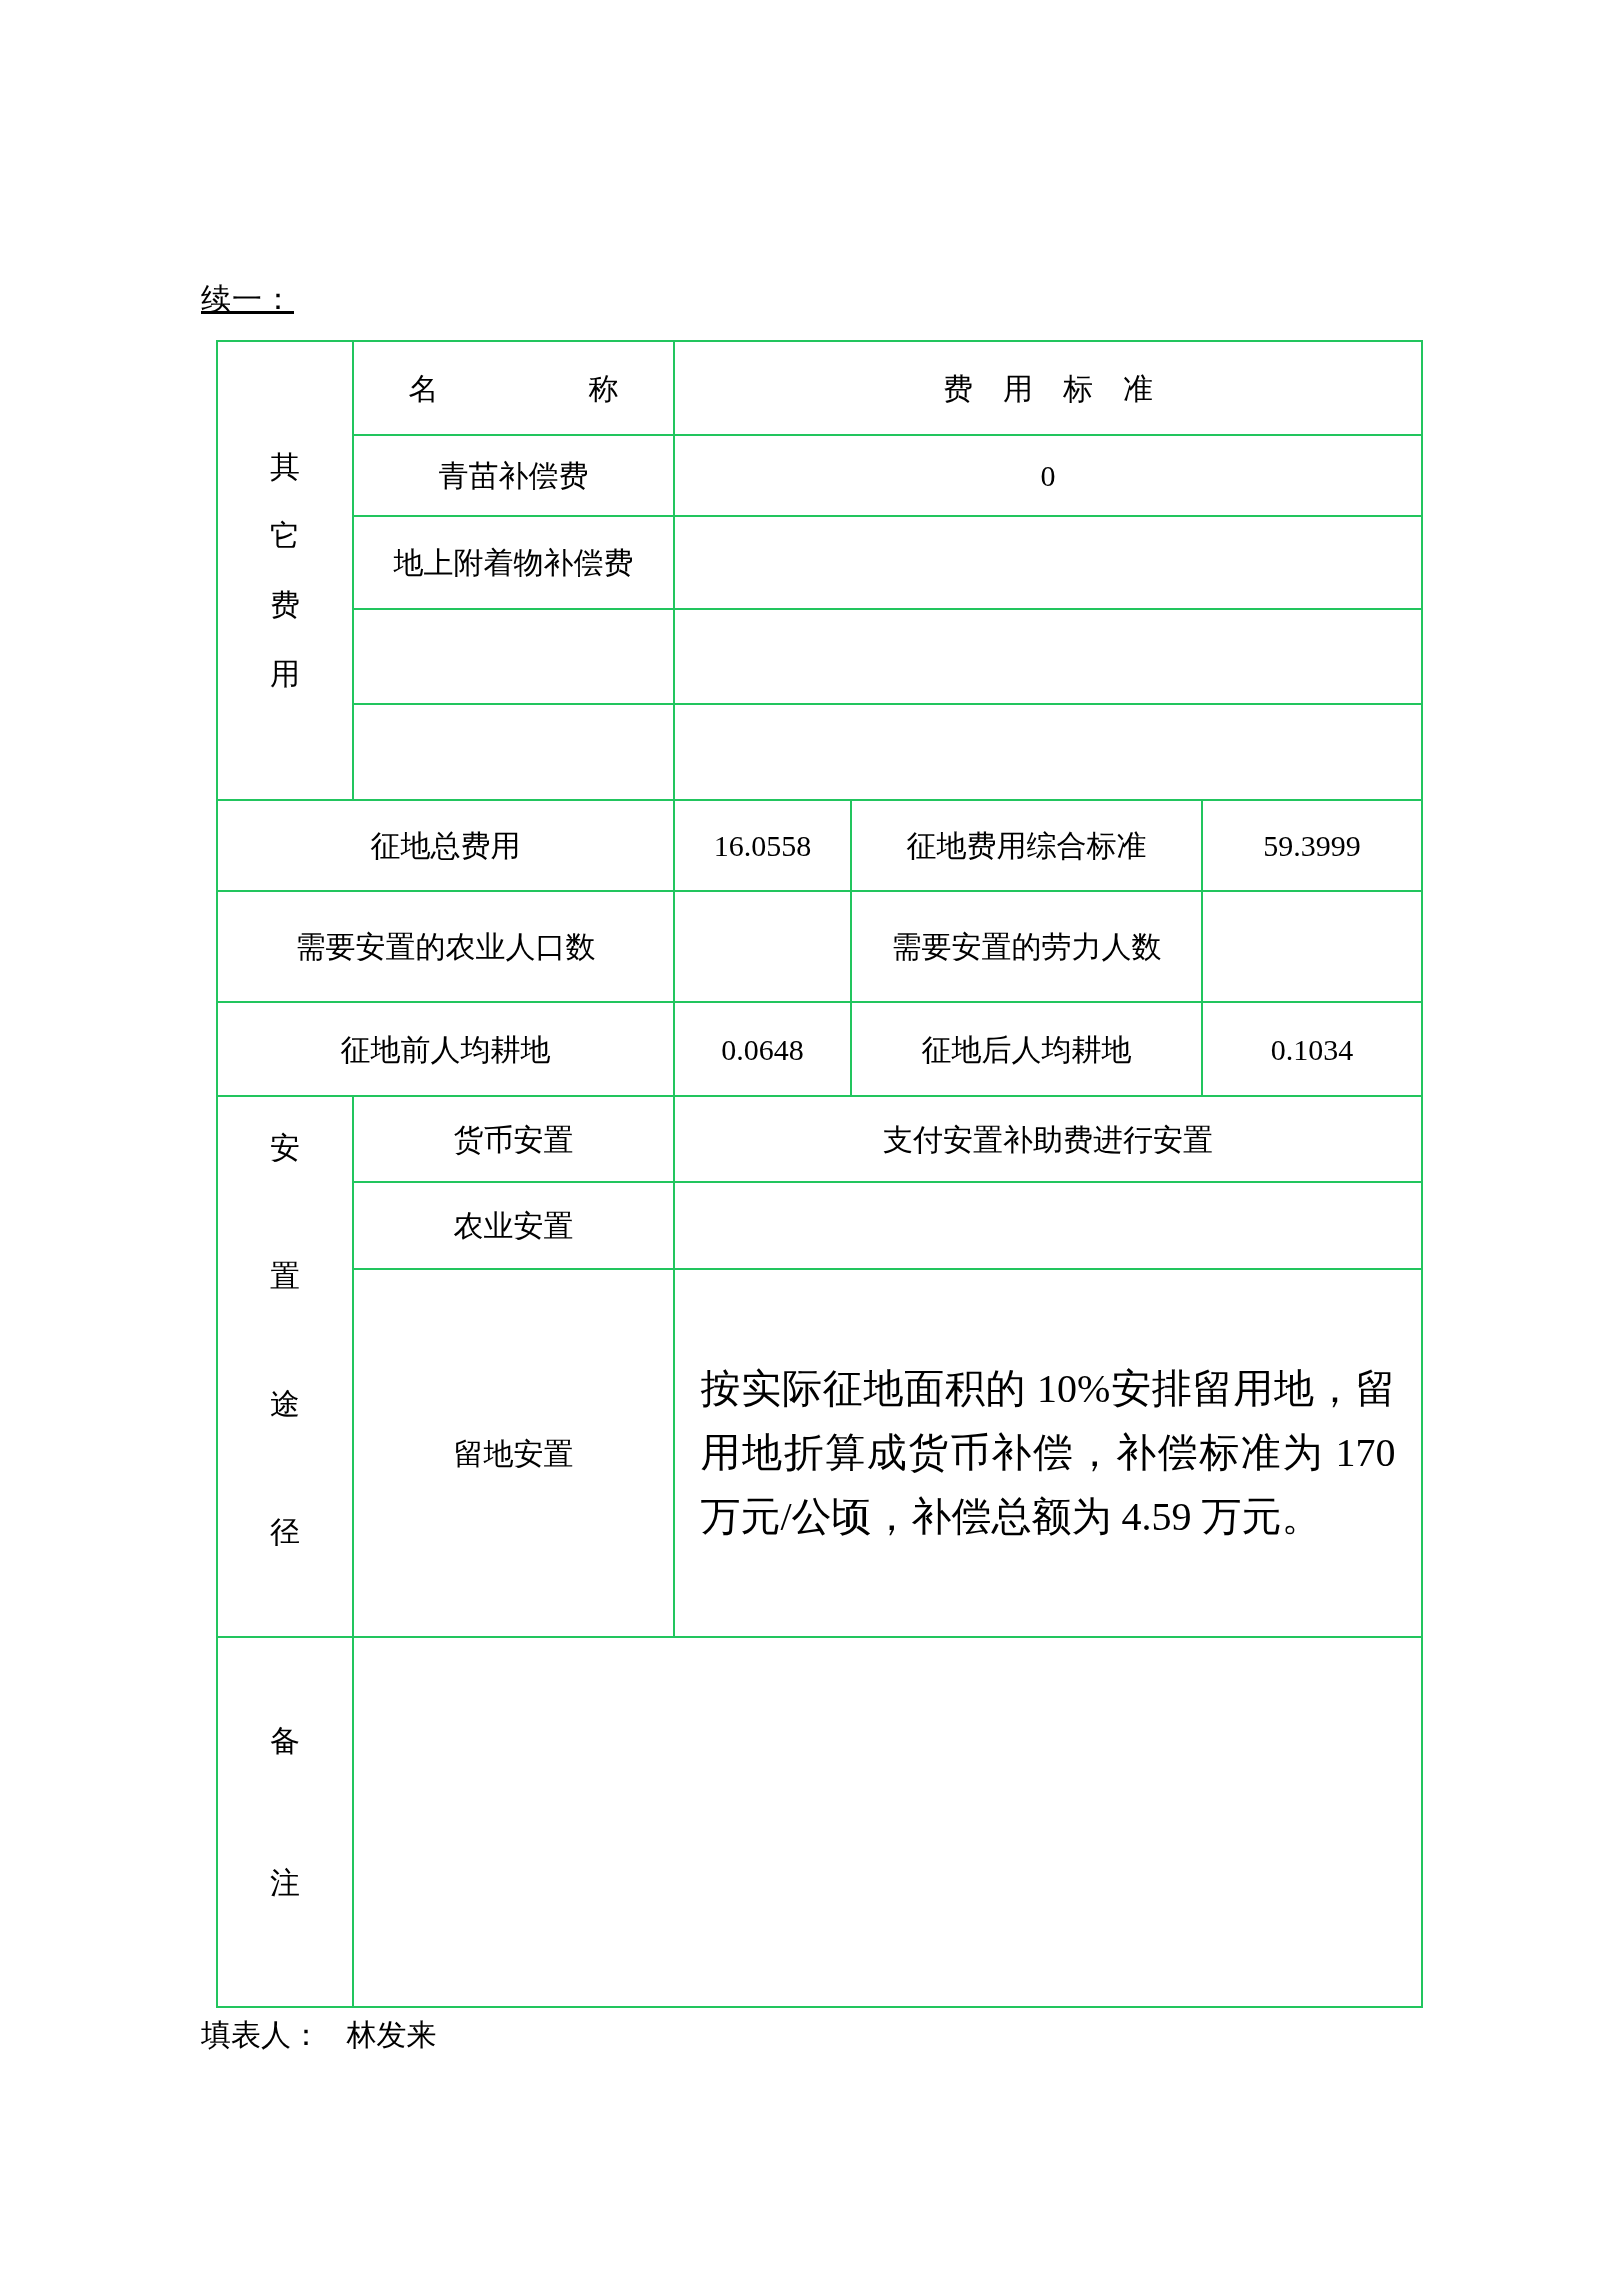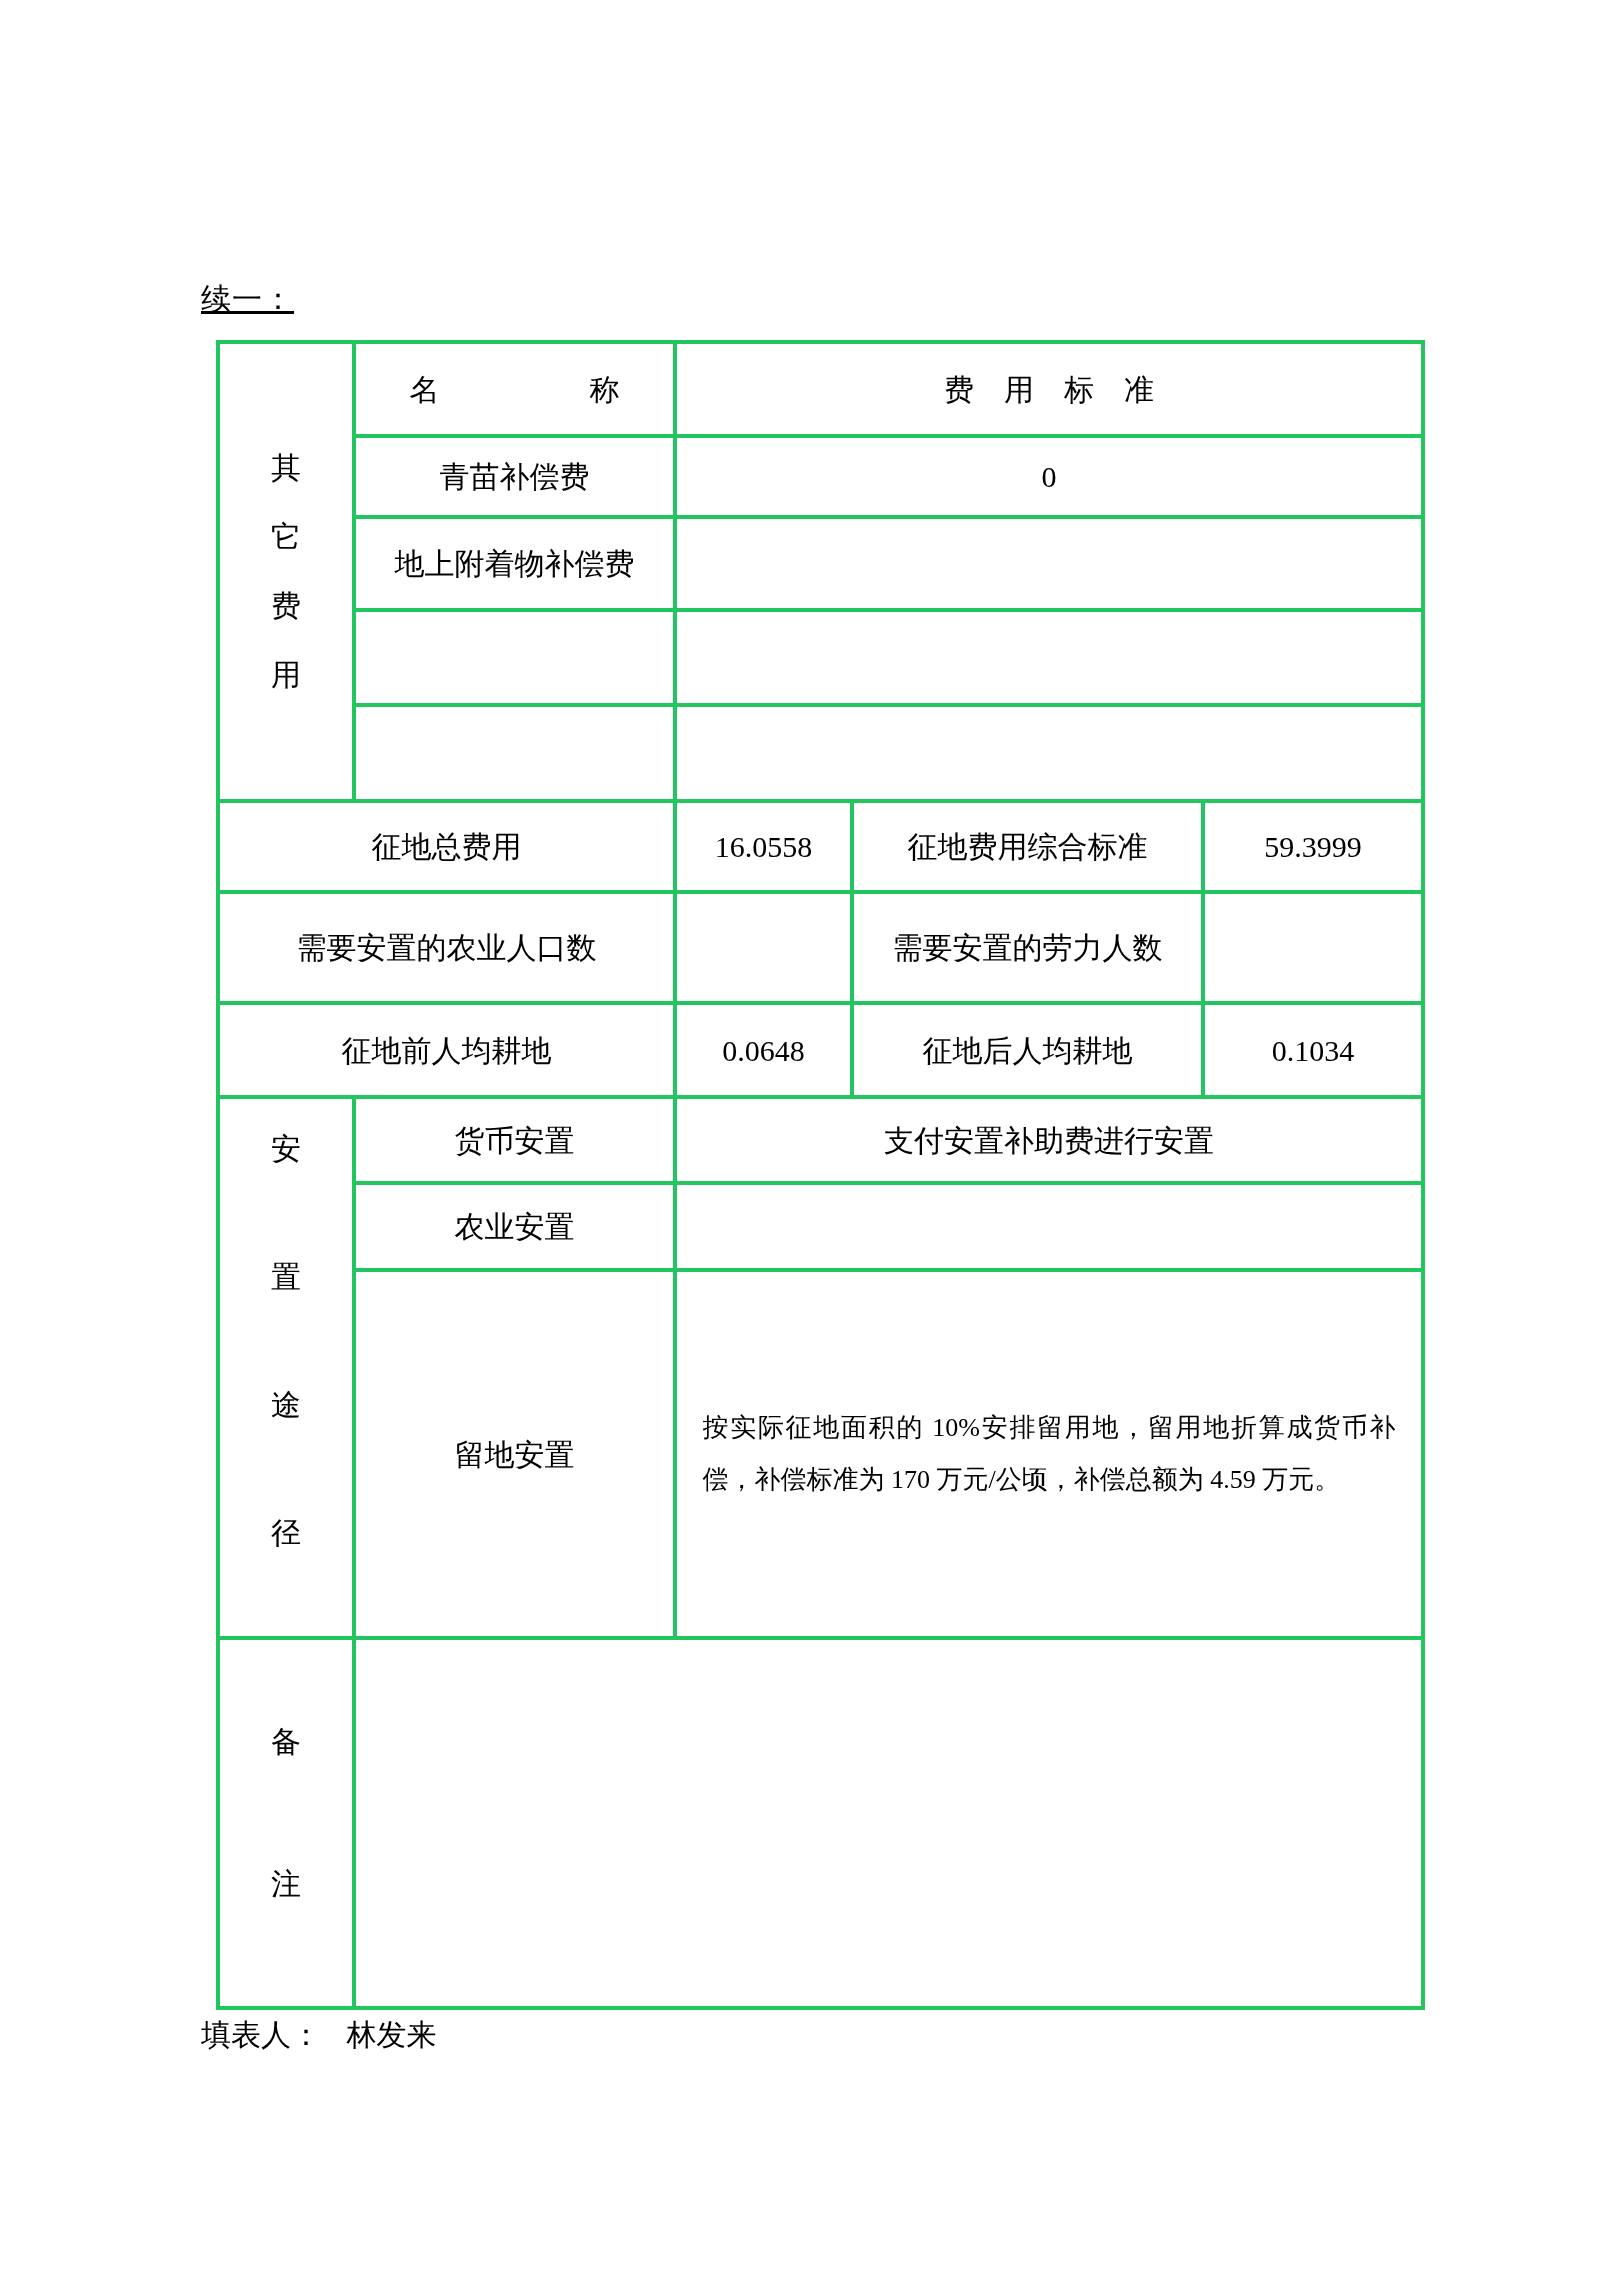--- a/index.html
+++ b/index.html
@@ -16,21 +16,21 @@
     font-size: 30px; line-height: 35px; letter-spacing: 1px; text-decoration: underline;
   }
 
   table.form {
     position: absolute; left: 216px; top: 340px;
     width: 1206px;
     border-collapse: collapse;
     table-layout: fixed;
   }
   table.form td {
-    border: 4px solid #22c55e;
+    border: 2px solid #22c55e;
     text-align: center;
     vertical-align: middle;
     font-size: 30px;
     line-height: 39px;
     overflow: hidden;
   }
 
   
   td.vlabel > .vwrap {
     display: flex; flex-direction: column;
@@ -41,22 +41,22 @@
   .vwrap.gap-other   { gap: 39px; }
   .vwrap.gap-resettle{ gap: 98px; padding-bottom: 53px; }
   .vwrap.gap-remark  { gap: 112px; padding-bottom: 19.6px; }
 
   
   td.para-cell {
     text-align: justify;
     padding: 0 25.5px;
   }
   td.para-cell .para {
-    font-size: 26px;
-    line-height: 52px;
+    font-size: 40px;
+    line-height: 64px;
     text-align: justify;
   }
 
   .filler-line {
     position: absolute; left: 201px; top: 2016px;
     font-size: 30px; line-height: 37px; text-align: right;
   }
   .filler-line .name { margin-left: 25.5px; }
 
   .page-number {

